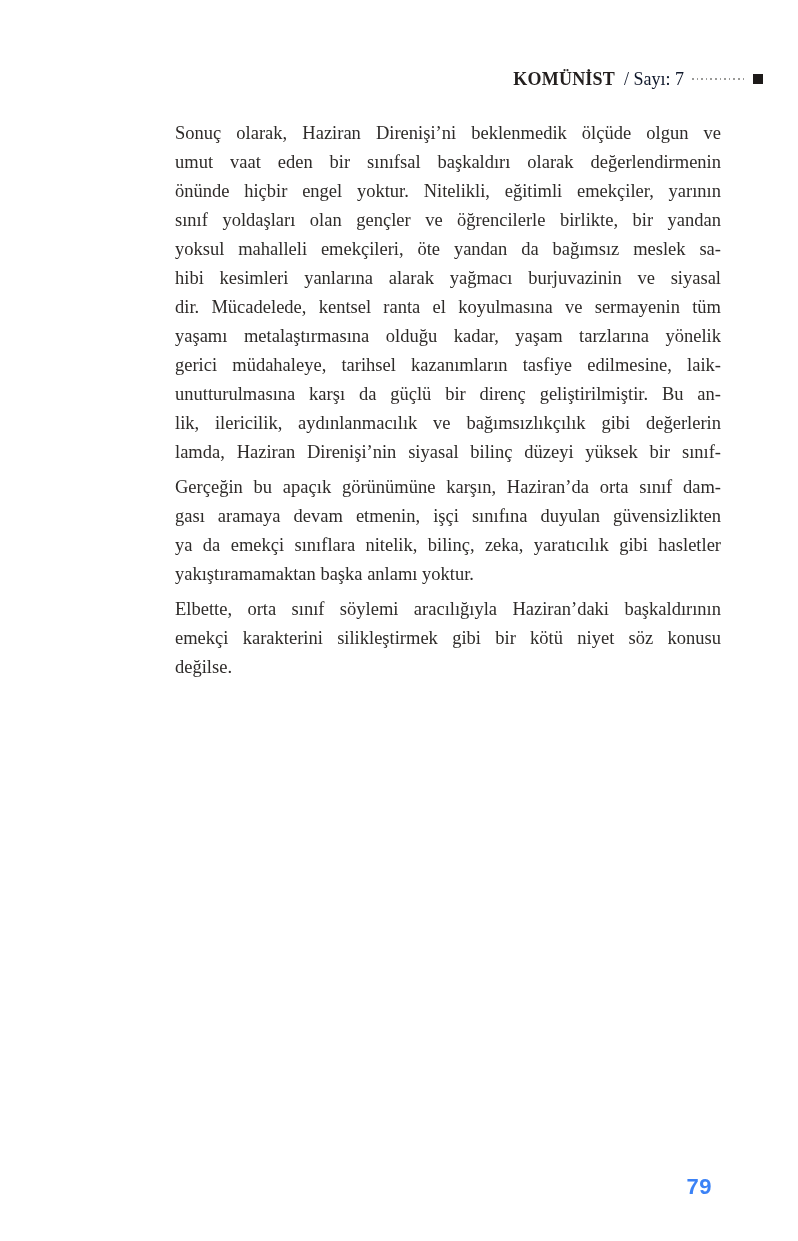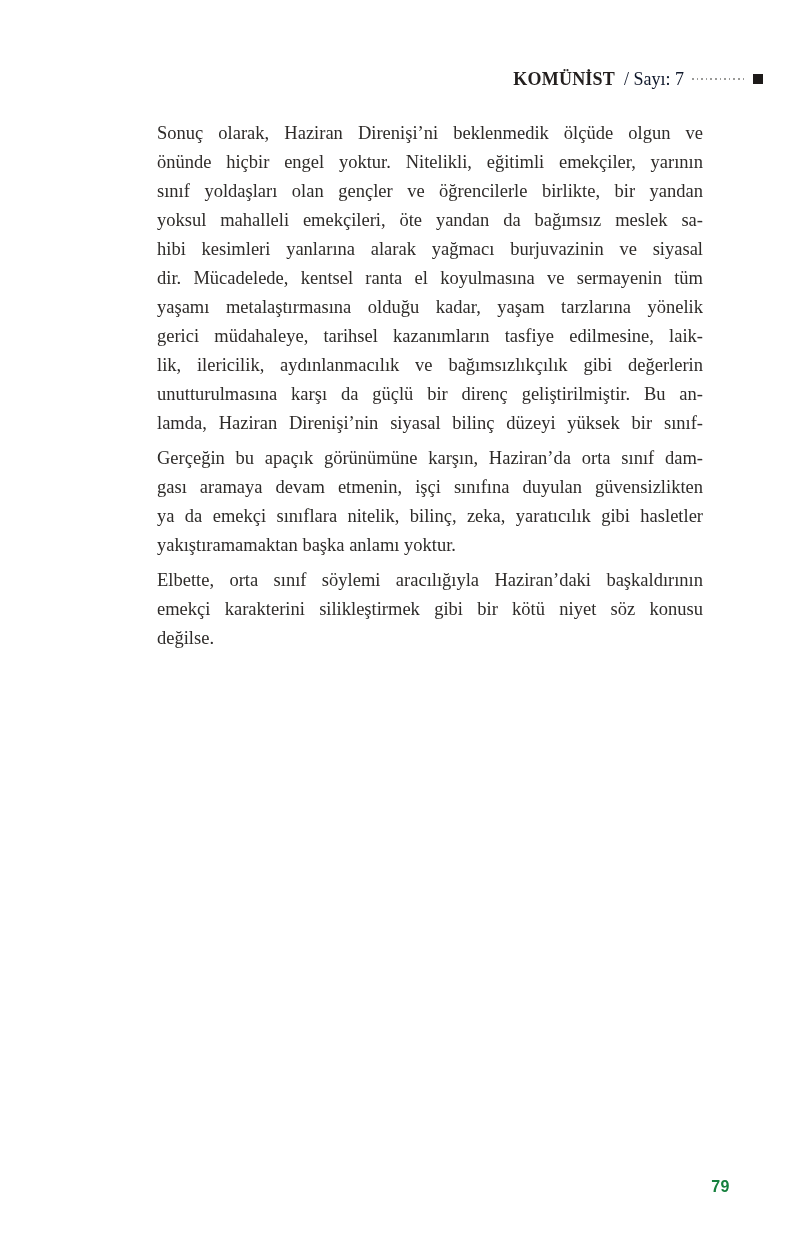--- a/index.html
+++ b/index.html
@@ -47,75 +47,76 @@
   }
   .square-marker {
     width: 10px;
     height: 10px;
     margin-left: 2px;
     background: #1d1a19;
   }
   
   .article-body {
     position: absolute;
-    left: 133px;
+    left: 151px;
     top: 101px;
     width: 562px;
     font-size: 18.5px;
     line-height: 25px;
     color: #2e2b29;
   }
   .paragraph { margin-bottom: 10px; }
   .tline {
     white-space: nowrap;
     text-align: justify;
     text-align-last: justify;
     text-justify: inter-word;
   }
   .tline.pend {
     text-align-last: left;
   }
   
   .page-number {
     position: absolute;
     top: 1159px;
-    right: 68px;
+    right: 86px;
     font-family: "Liberation Sans", sans-serif;
     font-weight: bold;
-    font-size: 16px;
+    font-size: 22px;
     line-height: 24px;
-    color: #15803d;
+    color: #3b82f6;
     letter-spacing: 0.5px;
   }
 </style>
 </head>
 <body>
 
 <div class="page">
 
   <div class="page-header">
     <span class="pub-title">KOMÜNİST</span>
     <span class="issue-label">/ Sayı: 7</span>
     <span class="dotted-leader"></span>
     <span class="square-marker"></span>
   </div>
 
   <div class="article-body">
 
     <div class="paragraph">
       <div class="tline">Sonuç olarak, Haziran Direnişi’ni beklenmedik ölçüde olgun ve</div>
+      <div class="tline">umut vaat eden bir sınıfsal başkaldırı olarak değerlendirmenin</div>
       <div class="tline">önünde hiçbir engel yoktur. Nitelikli, eğitimli emekçiler, yarının</div>
       <div class="tline">sınıf yoldaşları olan gençler ve öğrencilerle birlikte, bir yandan</div>
       <div class="tline">yoksul mahalleli emekçileri, öte yandan da bağımsız meslek sa-</div>
       <div class="tline">hibi kesimleri yanlarına alarak yağmacı burjuvazinin ve siyasal</div>
       <div class="tline">dir. Mücadelede, kentsel ranta el koyulmasına ve sermayenin tüm</div>
       <div class="tline">yaşamı metalaştırmasına olduğu kadar, yaşam tarzlarına yönelik</div>
       <div class="tline">gerici müdahaleye, tarihsel kazanımların tasfiye edilmesine, laik-</div>
+      <div class="tline">unutturulmasına karşı da güçlü bir direnç geliştirilmiştir. Bu an-</div>
       <div class="tline">lik, ilericilik, aydınlanmacılık ve bağımsızlıkçılık gibi değerlerin</div>
-      <div class="tline">unutturulmasına karşı da güçlü bir direnç geliştirilmiştir. Bu an-</div>
       <div class="tline">lamda, Haziran Direnişi’nin siyasal bilinç düzeyi yüksek bir sınıf-</div>
     </div>
 
     <div class="paragraph">
       <div class="tline">Gerçeğin bu apaçık görünümüne karşın, Haziran’da orta sınıf dam-</div>
       <div class="tline">gası aramaya devam etmenin, işçi sınıfına duyulan güvensizlikten</div>
       <div class="tline">ya da emekçi sınıflara nitelik, bilinç, zeka, yaratıcılık gibi hasletler</div>
       <div class="tline pend">yakıştıramamaktan başka anlamı yoktur.</div>
     </div>
 

